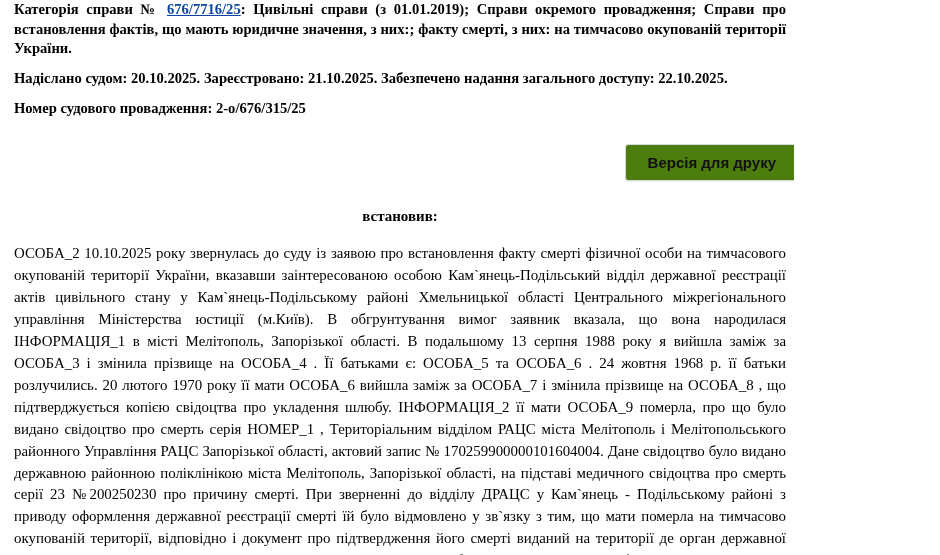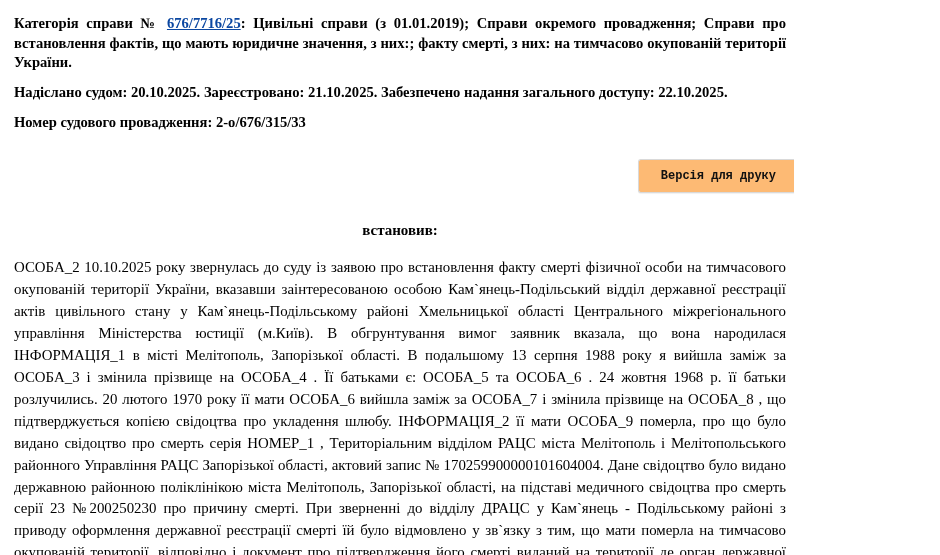--- a/index.html
+++ b/index.html
@@ -11,21 +11,21 @@
     width: 940px;
     height: 555px;
     font-family: "Liberation Serif", serif;
     color: #000000;
     overflow: hidden;
   }
   .page {
     width: 800px;
     height: 555px;
     box-sizing: border-box;
-    padding: 14px 6px 0 6px;
+    padding: 0 6px 0 6px;
     position: relative;
   }
   .meta-block {
     font-family: "Liberation Serif", serif;
     font-size: 14.6px;
     line-height: 1.35;
     text-align: justify;
     font-weight: bold;
     padding: 0 8px 0 8px;
   }
@@ -46,28 +46,28 @@
   .print-row {
     margin-top: 24px;
     height: 40px;
     display: flex;
     justify-content: flex-end;
     align-items: center;
     padding-right: 0px;
   }
   .print-btn {
     display: inline-block;
-    background: #fdba74;
+    background: #4d7c0f;
     border: 1px solid #d9d9d9;
     border-right: none;
     border-radius: 3px 0 0 3px;
     box-shadow: 0 1px 1px rgba(0,0,0,0.06);
     padding: 9px 18px 9px 22px;
-    font-family: Liberation Mono, monospace;
-    font-size: 12px;
+    font-family: Liberation Sans, sans-serif;
+    font-size: 15px;
     font-weight: bold;
     color: #111;
     cursor: pointer;
     white-space: nowrap;
   }
   .established {
     text-align: center;
     font-size: 15px;
     font-weight: bold;
     margin-top: 26px;
@@ -89,21 +89,21 @@
 </head>
 <body>
 
 <div class="page">
 
   <div class="meta-block">
     <div class="meta-line">
       <span class="cat-label">Категорія справи № </span><a class="cat-link">676/7716/25</a><span class="cat-desc">: Цивільні справи (з 01.01.2019); Справи окремого провадження; Справи про встановлення фактів, що мають юридичне значення, з них:; факту смерті, з них: на тимчасово окупованій території України.</span>
     </div>
     <div class="meta-line tight">Надіслано судом: 20.10.2025. Зареєстровано: 21.10.2025. Забезпечено надання загального доступу: 22.10.2025.</div>
-    <div class="meta-line">Номер судового провадження: 2-о/676/315/33</div>
+    <div class="meta-line">Номер судового провадження: 2-о/676/315/25</div>
   </div>
 
   <div class="print-row">
     <div class="print-btn">Версія для друку</div>
   </div>
 
   <div class="established">встановив:</div>
 
   <div class="body-text">
     <p>ОСОБА_2 10.10.2025 року звернулась до суду із заявою про встановлення факту смерті фізичної особи на тимчасового окупованій території України, вказавши заінтересованою особою Кам`янець-Подільський відділ державної реєстрації актів цивільного стану у Кам`янець-Подільському районі Хмельницької області Центрального міжрегіонального управління Міністерства юстиції (м.Київ). В обгрунтування вимог заявник вказала, що вона народилася ІНФОРМАЦІЯ_1 в місті Мелітополь, Запорізької області. В подальшому 13 серпня 1988 року я вийшла заміж за ОСОБА_3 і змінила прізвище на ОСОБА_4 . Її батьками є: ОСОБА_5 та ОСОБА_6 . 24 жовтня 1968 р. її батьки розлучились. 20 лютого 1970 року її мати ОСОБА_6 вийшла заміж за ОСОБА_7 і змінила прізвище на ОСОБА_8 , що підтверджується копією свідоцтва про укладення шлюбу. ІНФОРМАЦІЯ_2 її мати ОСОБА_9 померла, про що було видано свідоцтво про смерть серія НОМЕР_1 , Територіальним відділом РАЦС міста Мелітополь і Мелітопольського районного Управління РАЦС Запорізької області, актовий запис № 170259900000101604004. Дане свідоцтво було видано державною районною поліклінікою міста Мелітополь, Запорізької області, на підставі медичного свідоцтва про смерть серії 23 №200250230 про причину смерті. При зверненні до відділу ДРАЦС у Кам`янець - Подільському районі з приводу оформлення державної реєстрації смерті їй було відмовлено у зв`язку з тим, що мати померла на тимчасово окупованій території, відповідно і документ про підтвердження його смерті виданий на території де орган державної влади України тимчасово не здійснює свої повноваження. Тому необхідно встановити даний факт який має юридичне значення. Заявник вказує, що ІНФОРМАЦІЯ_3 розпочалося повномасштабне вторгнення російської федерації на територію України, місто Мелітополь Запорізької області було оковано в перші дні повномасштабного вторгнення. Заявник просить суд встановити факт смерті ОСОБА_9 ІНФОРМАЦІЯ_4 , уродженки міста Мелітополь Запорізької області, яка померла ІНФОРМАЦІЯ_5 в м. Мелітополі Запорізької області. В суді заявник заяву підтримала, просить її задовольнити. Суду заявник пояснила, що встановлення факту ї необхідно для отримання свідоцтва про смерть матері державного зразка, копії документів про смерть матері отримала через месенджер «Телеграм» від родичів які перебувають на окупованій території.</p>

